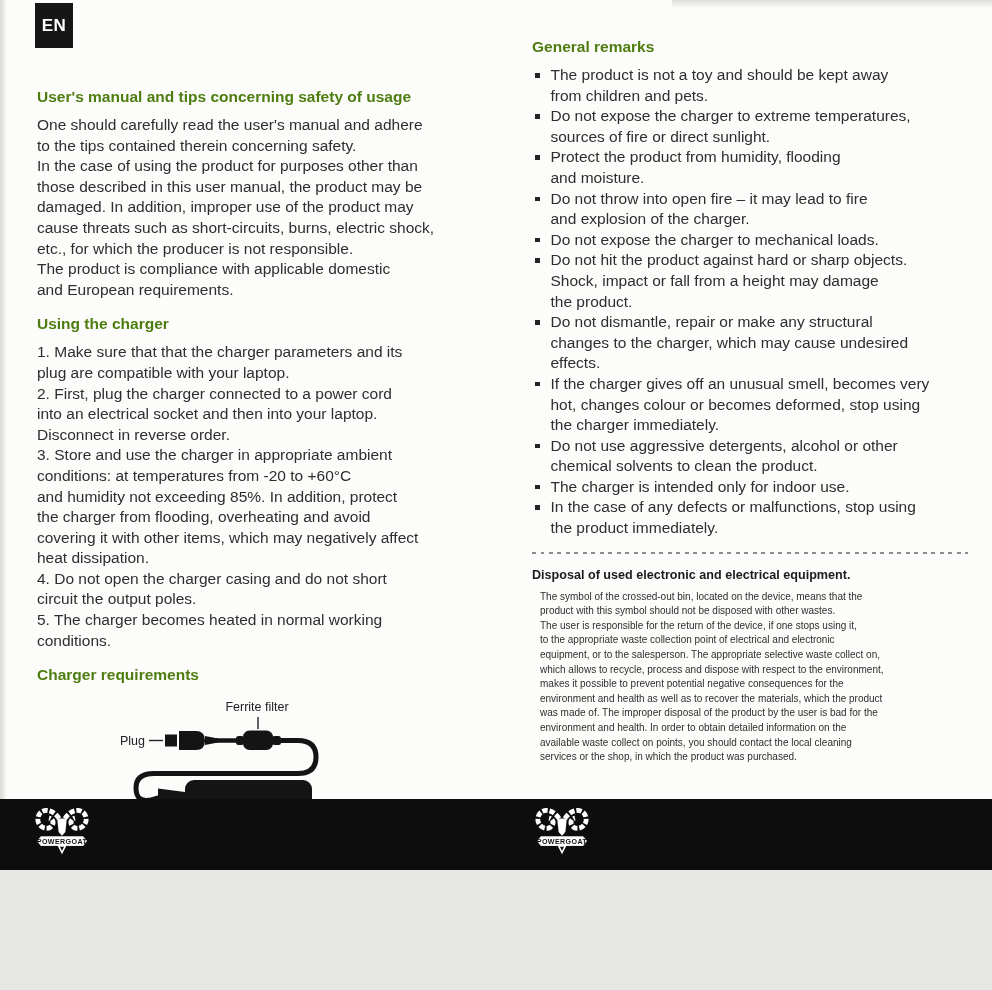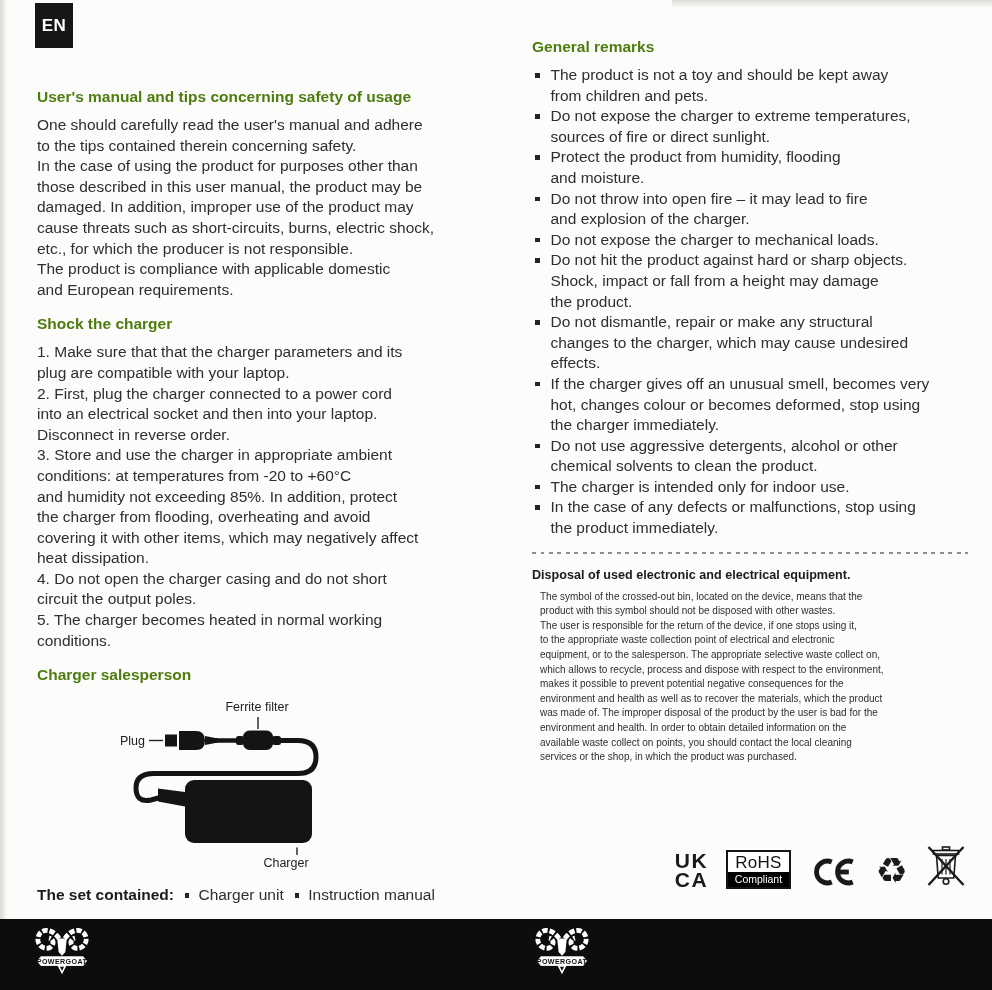--- a/index.html
+++ b/index.html
@@ -1,17 +1,17 @@
 <!DOCTYPE html>
 <html><head>
 <meta charset="utf-8">
 <style>
   html,body{margin:0;padding:0;background:#e7e7e4;}
   .page{
-    position:relative;width:992px;height:990px;background:#fcfcfa;overflow:hidden;
+    position:relative;width:992px;height:870px;background:#fcfcfa;overflow:hidden;
     font-family:"Liberation Sans",sans-serif;color:#2e2e2e;
   }
   .page::before{content:"";position:absolute;left:0;top:0;bottom:0;width:7px;
     background:linear-gradient(90deg,#d8d8d4,rgba(252,252,250,0));pointer-events:none;}
   .page::after{content:"";position:absolute;right:0;top:0;width:320px;height:8px;
     background:linear-gradient(180deg,#ddddd9,rgba(252,252,250,0));pointer-events:none;}
 
   .en-badge{
     position:absolute;left:35px;top:3px;width:38px;height:45px;background:#161616;
     color:#fff;font-weight:700;font-size:17px;display:flex;align-items:center;justify-content:center;
@@ -76,41 +76,41 @@
     <p class="body">One should carefully read the user's manual and adhere
 to the tips contained therein concerning safety.
 In the case of using the product for purposes other than
 those described in this user manual, the product may be
 damaged. In addition, improper use of the product may
 cause threats such as short-circuits, burns, electric shock,
 etc., for which the producer is not responsible.
 The product is compliance with applicable domestic
 and European requirements.</p>
 
-    <h2 class="h1 mt">Shock the charger</h2>
+    <h2 class="h1 mt">Using the charger</h2>
     <div class="steps">
 
     <p class="body step">1. Make sure that that the charger parameters and its
 plug are compatible with your laptop.</p>
         <p class="body step">2. First, plug the charger connected to a power cord
 into an electrical socket and then into your laptop.
 Disconnect in reverse order.</p>
         <p class="body step">3. Store and use the charger in appropriate ambient
 conditions: at temperatures from -20 to +60°C
 and humidity not exceeding 85%. In addition, protect
 the charger from flooding, overheating and avoid
 covering it with other items, which may negatively affect
 heat dissipation.</p>
         <p class="body step">4. Do not open the charger casing and do not short
 circuit the output poles.</p>
         <p class="body step">5. The charger becomes heated in normal working
 conditions.</p>
       </div>
 
-    <h2 class="h1 mt">Charger salesperson</h2>
+    <h2 class="h1 mt">Charger requirements</h2>
 
     <svg class="diagram" viewBox="0 0 430 180" width="430" height="180" xmlns="http://www.w3.org/2000/svg">
 
       <text x="220" y="18" text-anchor="middle" font-size="12.5" fill="#222">Ferrite filter</text>
       <line x1="221" y1="24" x2="221" y2="36" stroke="#222" stroke-width="1.4"></line>
 
       <text x="108" y="51.5" text-anchor="end" font-size="12.5" fill="#222">Plug</text>
       <line x1="112" y1="47.5" x2="126" y2="47.5" stroke="#222" stroke-width="1.4"></line>
 
       <g>

